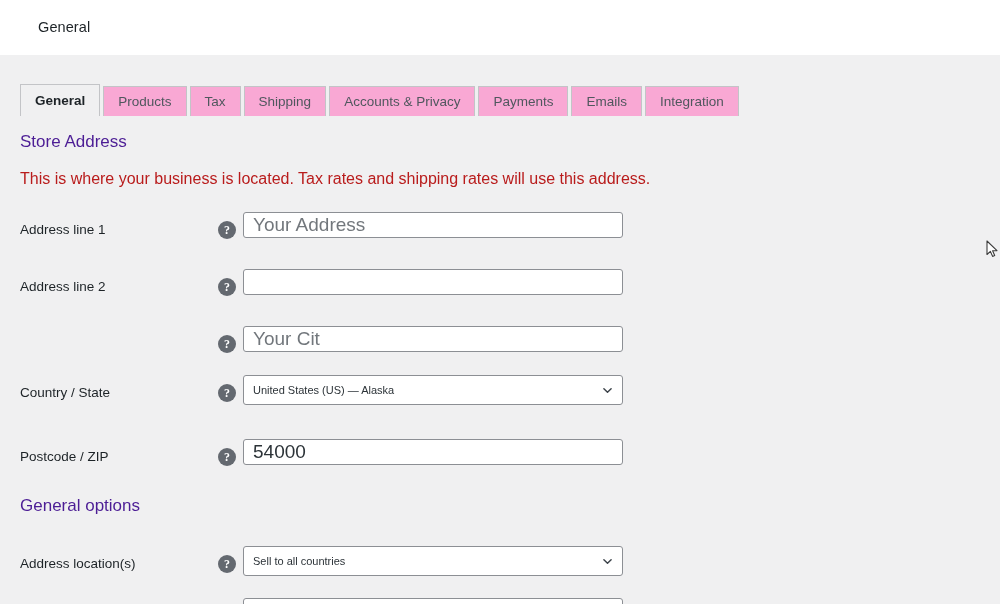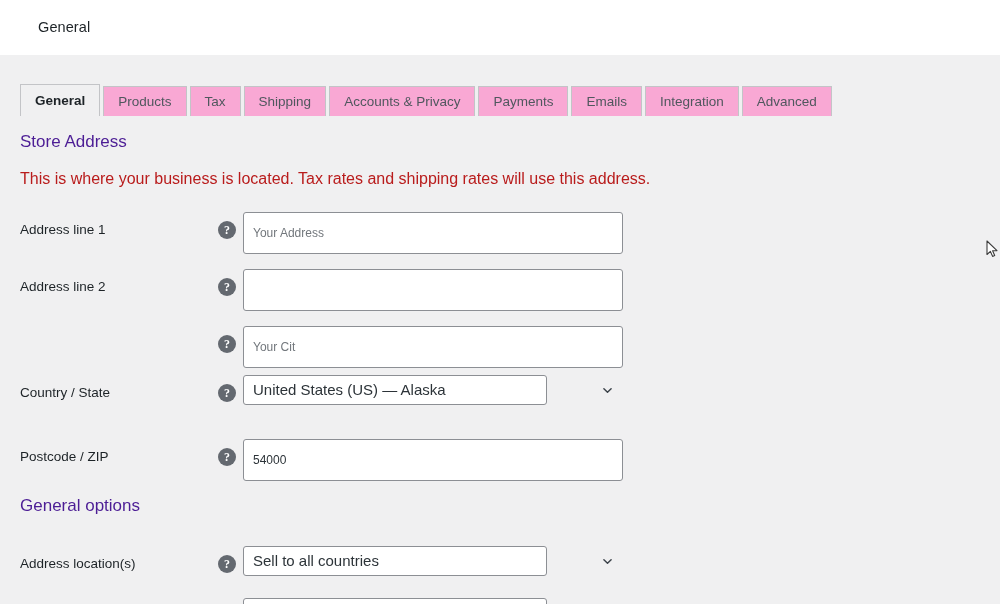--- a/index.html
+++ b/index.html
@@ -134,51 +134,51 @@
     font-family: "Liberation Serif", serif;
     font-weight: bold;
     cursor: help;
     user-select: none;
   }
   .field {
     position: absolute;
     left: 243px;
     top: 0;
     width: 380px;
-    height: 42px;
+    height: 26px;
     box-sizing: border-box;
     background: #ffffff;
     border: 1px solid #8c8f94;
     border-radius: 3px;
     font-family: "Liberation Sans", sans-serif;
-    font-size: 12px;
+    font-size: 19px;
     color: #2c3338;
     padding: 0 9px;
     line-height: 28px;
     outline: none;
   }
   .field::placeholder {
     color: #72777c;
     opacity: 1;
   }
   .select-wrap {
     position: absolute;
     left: 243px;
     top: 0;
     width: 380px;
     height: 30px;
   }
   .select-box {
-    width: 304px;
+    width: 380px;
     height: 30px;
     box-sizing: border-box;
     background: #ffffff;
     border: 1px solid #8c8f94;
     border-radius: 3px;
-    font-size: 15px;
+    font-size: 11px;
     color: #2c3338;
     padding: 0 30px 0 9px;
     line-height: 28px;
     white-space: nowrap;
     overflow: hidden;
     text-overflow: ellipsis;
     cursor: pointer;
   }
   .chev {
     position: absolute;
@@ -218,21 +218,20 @@
 
   <div class="tabs">
     <div class="tab active">General</div>
     <div class="tab">Products</div>
     <div class="tab">Tax</div>
     <div class="tab">Shipping</div>
     <div class="tab">Accounts &amp; Privacy</div>
     <div class="tab">Payments</div>
     <div class="tab">Emails</div>
     <div class="tab">Integration</div>
-    <div class="tab">Advanced</div>
   </div>
 
   <h2 class="section-title" style="top:77px;">Store Address</h2>
   <div class="section-desc" style="top:115px;">This is where your business is located. Tax rates and shipping rates will use this address.</div>
 
   <div class="row" style="top:157px;">
     <div class="row-label">Address line 1</div>
     <div class="help-icon">?</div>
     <input class="field" type="text" placeholder="Your Address" value="" style="">
   </div>

